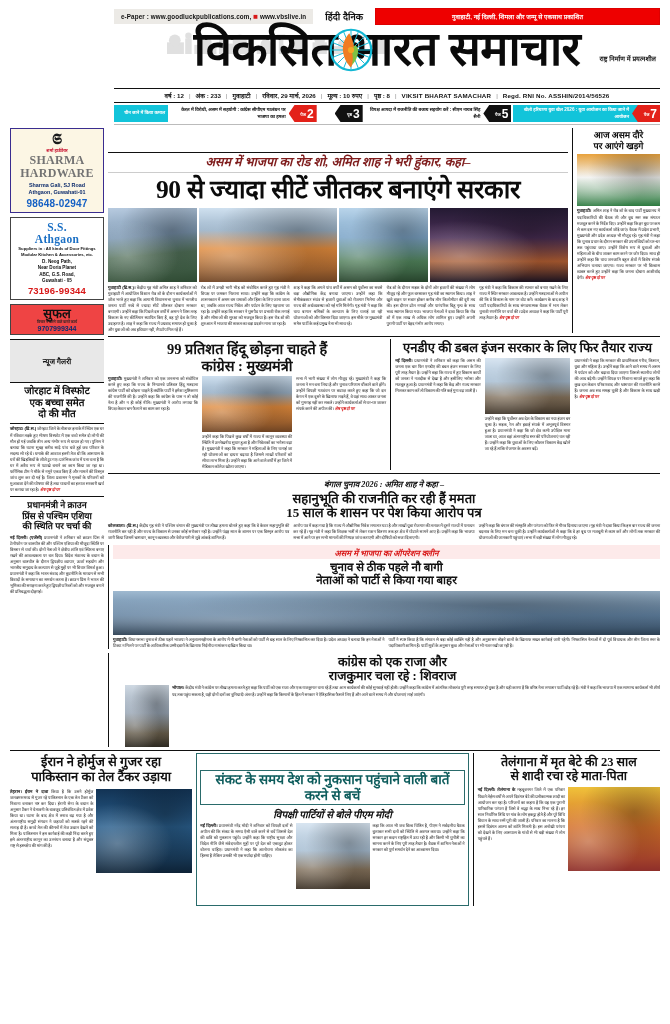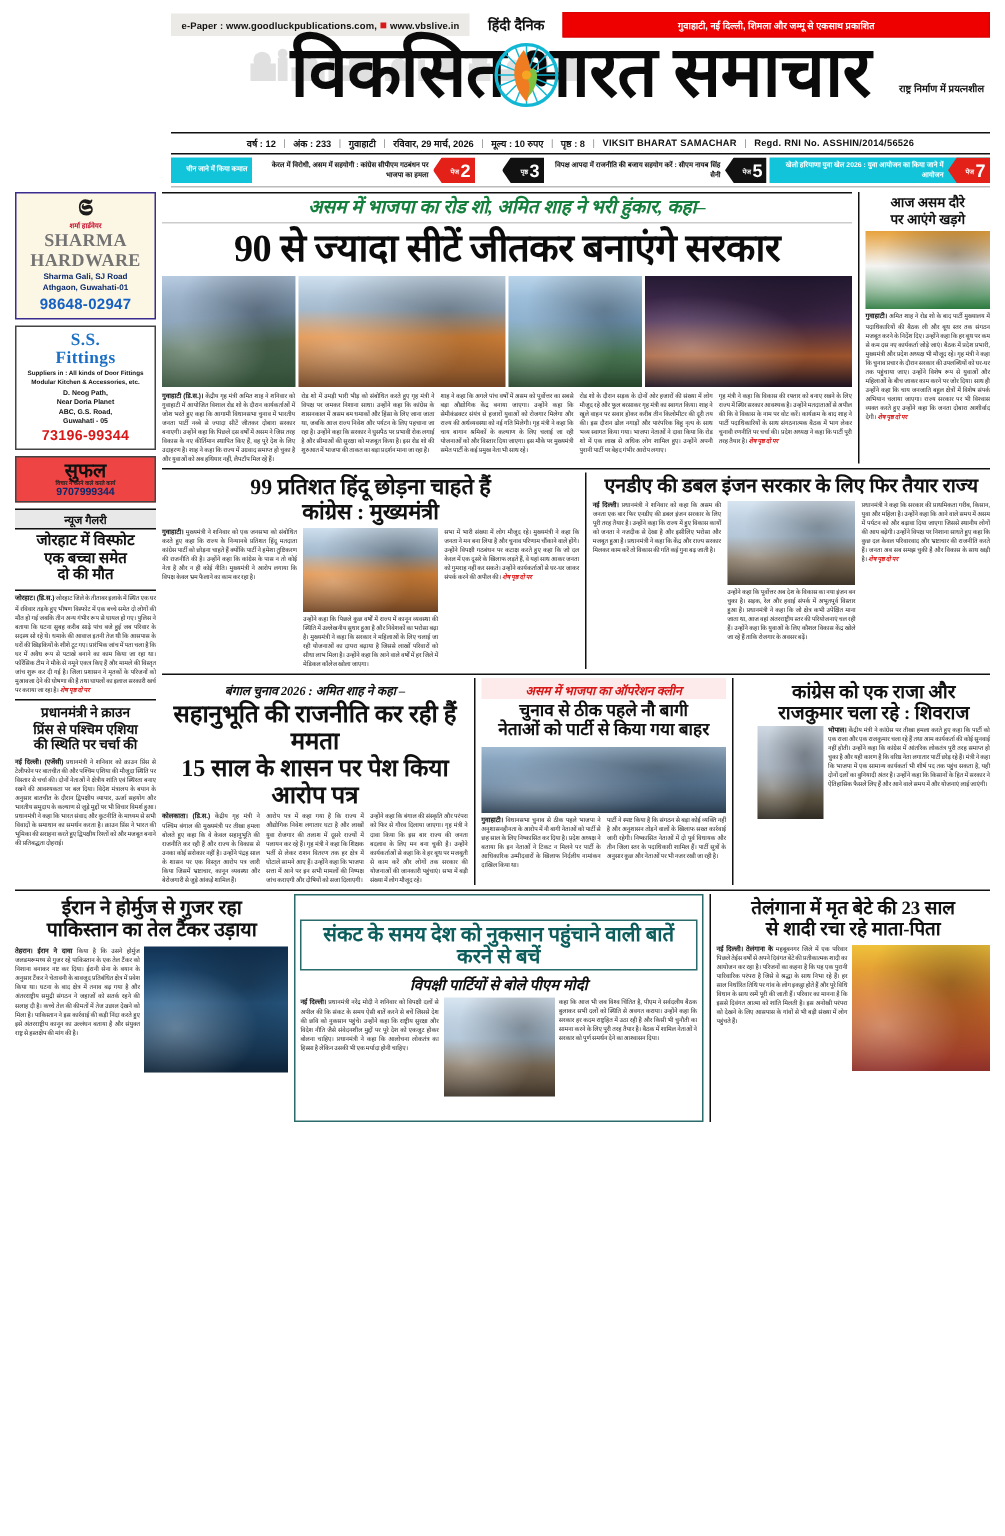--- a/index.html
+++ b/index.html
@@ -146,33 +146,33 @@
   .ad2 .ad-phone { color: #d81818; font-size: 9.5px; }
   .ad3 { border: 1.3px solid #444; background: #ef4444; padding: 2px; }
   .ad3-title { font-size: 13px; font-weight: bold; color: #111; line-height: 1; }
   .ad3-sub { font-size: 3.8px; font-weight: bold; color: #222; line-height: 1.3; }
   .ad3-phone { font-family: "Liberation Sans", sans-serif; font-size: 7px; font-weight: bold; color: #0b2a6b; }
 
   
   .sec-label {
     background: #e8e8e8; border-top: 1px solid #111; border-bottom: 1px solid #111;
     text-align: center; font-size: 7.5px; font-weight: bold; color: #111;
-    padding: 1px 0; margin-bottom: 2px;
+    padding: 16px 0; margin-bottom: 2px;
   }
   .sb-head {
     font-size: 10px; font-weight: bold; color: #111;
     text-align: center; line-height: 1.18; margin: 2px 0 3px 0;
   }
   .sb-head.small { font-size: 9px; }
 
   
   .lead-kicker {
     border-top: 1.5px solid #111; border-bottom: 1px solid #ccc;
     text-align: center; font-style: italic; font-weight: bold;
-    font-size: 12.5px; color: #15803d; padding: 3px 0 2px 0; line-height: 1.1;
+    font-size: 12.5px; color: #7f1d1d; padding: 3px 0 2px 0; line-height: 1.1; margin-top: 24px;
   }
   .lead-head {
     text-align: center; font-weight: bold; font-size: 25.5px; color: #0b0b0b;
     line-height: 1.1; padding: 3px 0 4px 0; letter-spacing: -.3px;
   }
   .lead-photos { display: flex; gap: 2px; height: 74px; }
   .lead-photos .ph { flex: 1 1 0; }
   .lead-photos .ph.w2 { flex: 1.55 1 0; }
 
   
@@ -214,21 +214,21 @@
     text-align: center; font-weight: bold; font-size: 14.5px; color: #111;
     line-height: 1.12; padding: 2px 0;
   }
   .mid-kicker {
     text-align: center; font-style: italic; font-weight: bold;
     font-size: 8.2px; color: #111; padding: 2px 0 1px 0;
   }
   .mid-kicker.red { color: #d81818; }
   .mid-kicker.boxed { background: #fdeaea; }
 
-  .lower { display: flex; gap: 4px; margin-top: 3px; border-top: 1.4px solid #111; padding-top: 2px; }
+  .lower { display: flex; gap: 4px; margin-top: 3px; border-top: 1.4px solid #111; padding-top: 2px; flex-direction: column; }
   .bottom { display: flex; gap: 4px; margin-top: 3px; border-top: 1.4px solid #111; padding-top: 2px; }
 
   .boxed-story { border: 1.6px solid #2a6b6b; padding: 16px 3px; }
   .sec-teal { color: #0d5c5c; }
 </style>
 </head>
 <body>
 
 <div class="page">
 
@@ -354,21 +354,21 @@
         <div class="ad-logo-sub">शर्मा हार्डवेयर</div>
         <div class="ad-name">SHARMA</div>
         <div class="ad-name">HARDWARE</div>
         <div class="ad-addr" style="white-space:pre-line">Sharma Gali, SJ Road
 Athgaon, Guwahati-01</div>
         <div class="ad-phone">98648-02947</div>
       </div>
 
       <div class="ad ad2">
         <div class="ad-name">S.S.</div>
-        <div class="ad-name">Fittings</div>
+        <div class="ad-name">Athgaon</div>
         <div class="ad-desc">Suppliers in : All kinds of Door Fittings Modular Kitchen &amp; Accessories, etc.</div>
         <div class="ad-addr" style="white-space:pre-line">D. Neog Path,
 Near Doria Planet
 ABC, G.S. Road,
 Guwahati - 05</div>
         <div class="ad-phone">73196-99344</div>
       </div>
 
       <div class="ad ad3">
         <div class="ad3-title">सुफल</div>
@@ -480,21 +480,21 @@
               <span class="jump">शेष पृष्ठ दो पर</span>
             </div>
           </div>
         </div>
       </div>
 
       <div class="lower">
 
         <div style="flex:1.25 1 0;">
           <div class="mid-kicker">बंगाल चुनाव 2026 : अमित शाह ने कहा –</div>
-          <div class="mid-head" style="white-space:pre-line;font-size:16px">सहानुभूति की राजनीति कर रही हैं ममता
+          <div class="mid-head" style="white-space:pre-line;font-size:13px">सहानुभूति की राजनीति कर रही हैं ममता
 15 साल के शासन पर पेश किया आरोप पत्र</div>
           <div class="cols">
             <div class="col bodytext">
               <span class="dateline">कोलकाता। (डि.स.)</span>
               <span>केंद्रीय गृह मंत्री ने पश्चिम बंगाल की मुख्यमंत्री पर तीखा हमला बोलते हुए कहा कि वे केवल सहानुभूति की राजनीति कर रही हैं और राज्य के विकास से उनका कोई सरोकार नहीं है। उन्होंने पंद्रह साल के शासन पर एक विस्तृत आरोप पत्र जारी किया जिसमें भ्रष्टाचार, कानून व्यवस्था और बेरोजगारी से जुड़े आंकड़े शामिल हैं।</span>
             </div>
             <div class="col bodytext">
               <span>आरोप पत्र में कहा गया है कि राज्य में औद्योगिक निवेश लगातार घटा है और लाखों युवा रोजगार की तलाश में दूसरे राज्यों में पलायन कर रहे हैं। गृह मंत्री ने कहा कि शिक्षक भर्ती से लेकर राशन वितरण तक हर क्षेत्र में घोटाले सामने आए हैं। उन्होंने कहा कि भाजपा सत्ता में आने पर इन सभी मामलों की निष्पक्ष जांच कराएगी और दोषियों को सजा दिलाएगी।</span>
             </div>
             <div class="col bodytext">

